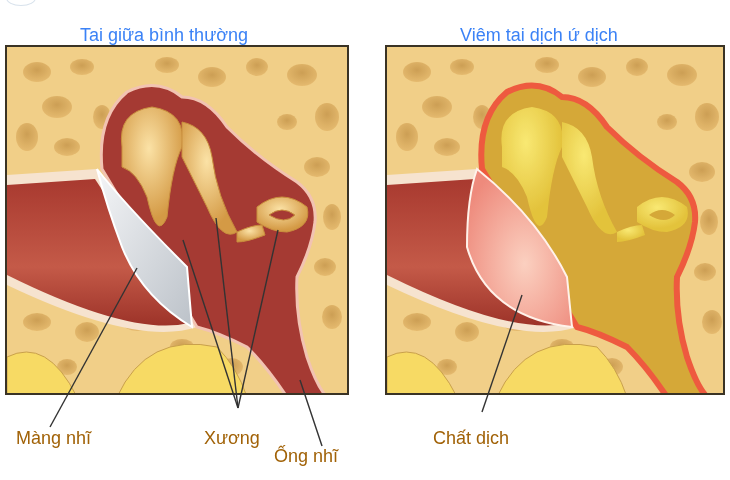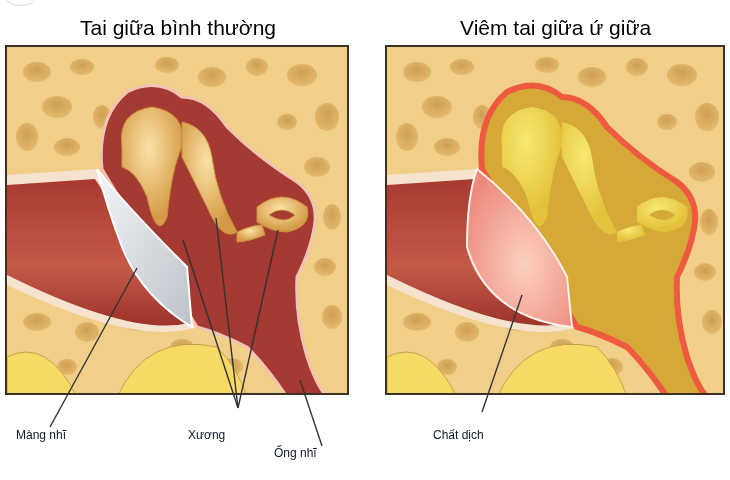--- a/index.html
+++ b/index.html
@@ -1,30 +1,30 @@
 <!DOCTYPE html>
 <html><head>
 <meta charset="utf-8">
 <style>
   html, body { margin:0; padding:0; background:#ffffff; }
   body { width:730px; height:480px; position:relative; overflow:hidden;
          font-family:"Liberation Sans", "DejaVu Sans", sans-serif; color:#222; }
-  .title { position:absolute; top:16px; font-size:21px; color:#000000; white-space:nowrap; }
-  .label { position:absolute; font-size:12px; color:#0f172a; white-space:nowrap; }
+  .title { position:absolute; top:25px; font-size:18px; color:#3b82f6; white-space:nowrap; }
+  .label { position:absolute; font-size:18px; color:#a16207; white-space:nowrap; }
   .panel { position:absolute; top:45px; height:350px; border:2px solid #3a3325; box-sizing:border-box; overflow:hidden; background:#f1cf88; }
   svg.overlay { position:absolute; left:0; top:0; pointer-events:none; }
   .corner-blob { position:absolute; left:6px; top:-10px; width:28px; height:14px; border-radius:50%; border:1px solid #d8e2ec; }
 </style>
 </head>
 <body>
 
 <div class="corner-blob"></div>
 
 <div class="title" style="left:80px;">Tai giữa bình thường</div>
-<div class="title" style="left:460px;">Viêm tai giữa ứ giữa</div>
+<div class="title" style="left:460px;">Viêm tai dịch ứ dịch</div>
 
 <div class="panel" style="left:5px; width:344px;">
   <svg width="344" height="350" viewBox="0 0 344 350">
     <defs>
       <radialGradient id="pore" cx="50%" cy="40%" r="60%">
         <stop offset="0%" stop-color="#c99a4f"></stop>
           <stop offset="100%" stop-color="#e4b86c"></stop>
       </radialGradient>
       <linearGradient id="canalL" x1="0" y1="0" x2="0" y2="1">
         <stop offset="0%" stop-color="#a8392f"></stop>
@@ -151,15 +151,15 @@
     <line x1="137" y1="268" x2="50" y2="427"></line>
     <line x1="183" y1="240" x2="238" y2="408"></line>
     <line x1="216" y1="218" x2="238" y2="408"></line>
     <line x1="278" y1="230" x2="238" y2="408"></line>
     <line x1="300" y1="380" x2="322" y2="446"></line>
     <line x1="522" y1="295" x2="482" y2="412"></line>
   </g>
 </svg>
 
 <div class="label" style="left:16px; top:428px;">Màng nhĩ</div>
-<div class="label" style="left:188px; top:428px;">Xương</div>
+<div class="label" style="left:204px; top:428px;">Xương</div>
 <div class="label" style="left:274px; top:446px;">Ống nhĩ</div>
 <div class="label" style="left:433px; top:428px;">Chất dịch</div>
 
 </body></html>

